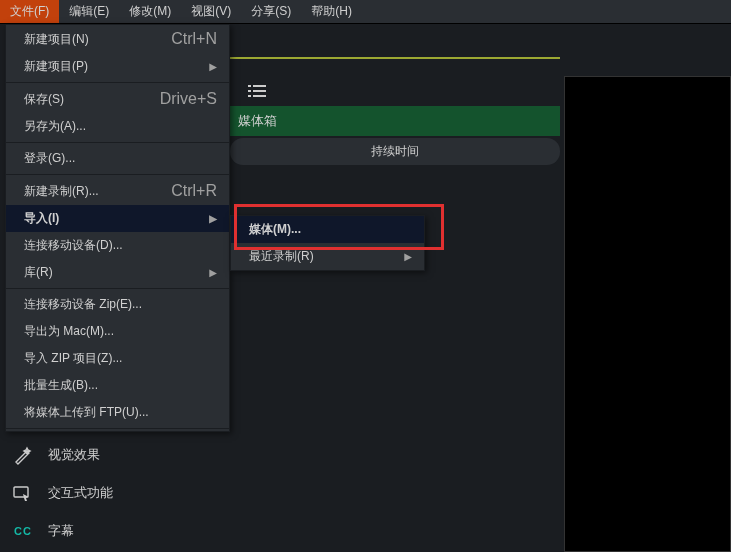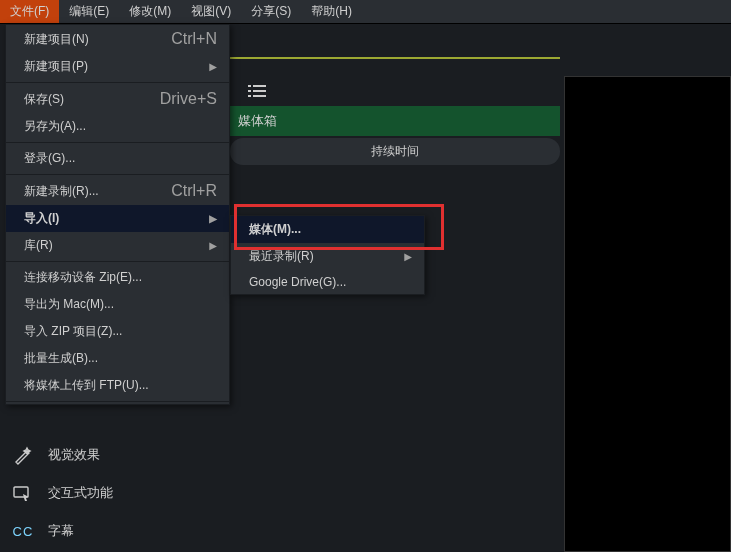--- a/index.html
+++ b/index.html
@@ -91,20 +91,23 @@
   <div class="dropdown-sep"></div>
   <div class="dropdown-item">
       <span>新建录制(R)...</span>
       <span class="shortcut">Ctrl+R</span>
     </div>
   <div class="dropdown-item hover">
       <span>导入(I)</span>
       <span class="arrow">▶</span>
     </div>
   <div class="dropdown-item">
+      <span>连接移动设备(D)...</span>
+    </div>
+  <div class="dropdown-item">
       <span>库(R)</span>
       <span class="arrow">▶</span>
     </div>
   <div class="dropdown-sep"></div>
   <div class="dropdown-item">
       <span>连接移动设备 Zip(E)...</span>
     </div>
   <div class="dropdown-item">
       <span>导出为 Mac(M)...</span>
     </div>
@@ -121,23 +124,20 @@
 </div>
 
 <div class="submenu">
   <div class="dropdown-item hover">
       <span>媒体(M)...</span>
     </div>
   <div class="dropdown-item">
       <span>最近录制(R)</span>
       <span class="arrow">▶</span>
     </div>
-  <div class="dropdown-item">
-      <span>Google Drive(G)...</span>
-    </div>
 </div>
 
 <div class="highlight-box"></div>
 
 <div class="preview-area"></div>
 
 <div class="sidebar">
   <div class="sidebar-item">
     <span class="sidebar-icon">
       <svg width="20" height="20" viewBox="0 0 20 20">
@@ -149,16 +149,16 @@
   <div class="sidebar-item">
     <span class="sidebar-icon">
       <svg width="20" height="18" viewBox="0 0 20 18">
           <rect x="1" y="3" width="14" height="10" rx="1" fill="none" stroke="#ccc" stroke-width="1.4"></rect>
           <path d="M10 10 L16 13 L13 14 L14 17 L12 17 L11 14 Z" fill="#ccc"></path>
         </svg>
     </span>
     <span>交互式功能</span>
   </div>
   <div class="sidebar-item">
-    <span class="sidebar-icon" style="font-weight:normal;color:#7dd3fc;font-size:13px;letter-spacing:1px;">CC</span>
+    <span class="sidebar-icon" style="font-weight:bold;color:#14b8a6;font-size:11px;letter-spacing:1px;">CC</span>
     <span>字幕</span>
   </div>
 </div>
 
 </body></html>

